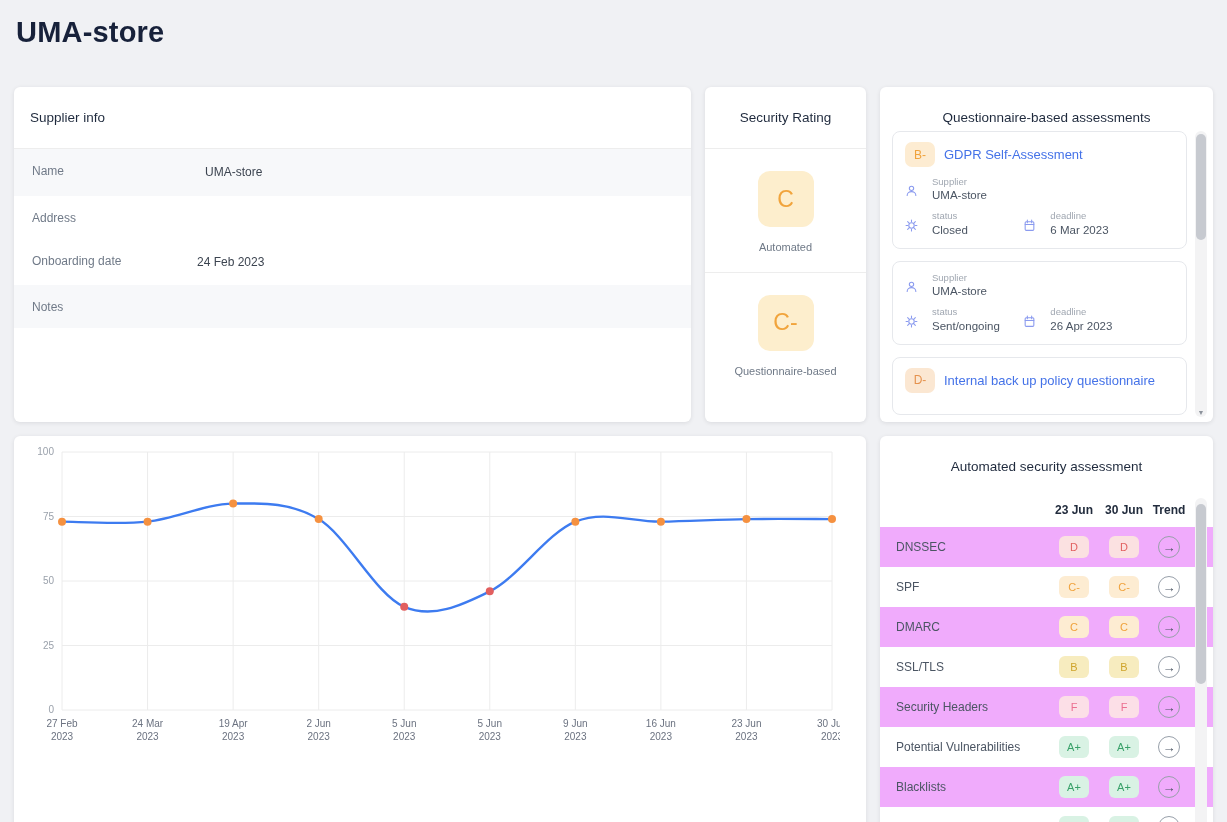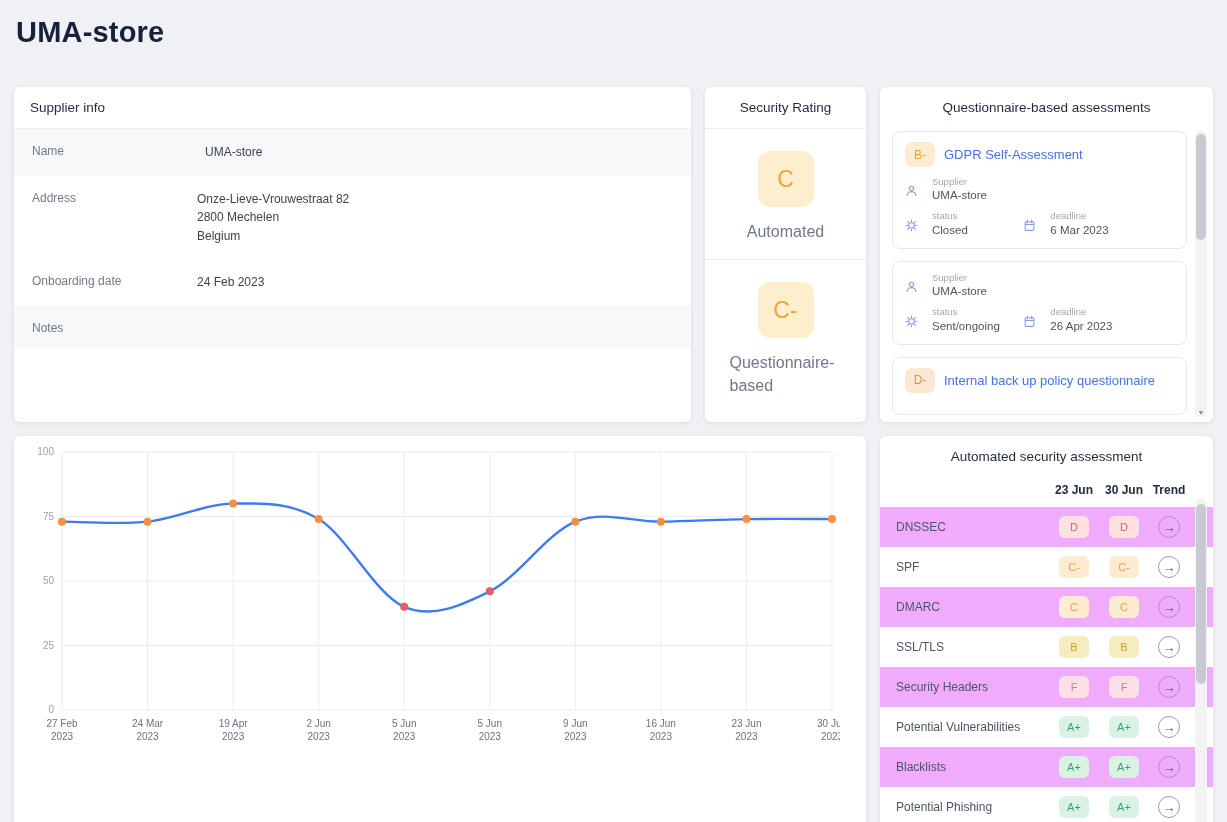--- a/index.html
+++ b/index.html
@@ -31,21 +31,21 @@
     height: 400px;
   }
   .card {
     background: #ffffff;
     border-radius: 6px;
     box-shadow: 0 1px 4px rgba(25,30,40,0.10);
     position: relative;
     overflow: hidden;
   }
   .card-header {
-    padding: 13px 16px;
+    padding: 23px 16px;
     font-size: 13.5px;
     font-weight: 500;
     color: #1f2a3d;
   }
   .card-header.center { text-align: center; }
   .card-header.bordered { border-bottom: 1px solid #ededed; }
 
   
   .info-row { display: flex; padding: 14px 16px 14px 18px; font-size: 12px; }
   .info-row.stripe { background: #f7f8fa; gap: 8px; }
@@ -61,21 +61,21 @@
     font-family: inherit; cursor: pointer;
   }
 
   
   .rating-section { display: flex; flex-direction: column; align-items: center; padding: 22px 10px 16px; }
   .rating-badge {
     width: 56px; height: 56px; border-radius: 12px;
     display: flex; align-items: center; justify-content: center;
     font-size: 23px; font-weight: 500;
   }
-  .rating-label { margin-top: 13px; font-size: 16px; color: #6f7987; text-align: left; max-width: 112px; line-height: 1.45; }
+  .rating-label { margin-top: 13px; font-size: 11px; color: #6f7987; text-align: right; max-width: 112px; line-height: 1.45; }
   .divider { height: 1px; background: #ededed; }
 
   
   .assess-scroll { position: absolute; top: 44px; left: 12px; right: 26px; bottom: 0; overflow: hidden; }
   .assess-item { border: 1px solid #e6e8ec; border-radius: 8px; padding: 10px 12px 12px; margin-bottom: 12px; background: #fff; }
   .assess-head { display: flex; align-items: center; gap: 9px; margin-bottom: 9px; }
   .assess-grade {
     min-width: 30px; height: 25px; padding: 0 5px; border-radius: 7px;
     display: inline-flex; align-items: center; justify-content: center; font-size: 12px;
   }
@@ -130,25 +130,20 @@
     <section class="card">
       <div class="card-header bordered">Supplier info</div>
 
       <div class="info-row stripe">
         <span class="info-label">Name</span>
         <div class="info-value">UMA-store</div>
       </div>
 
       <div class="info-row">
         <span class="info-label">Address</span>
-        <div class="info-value">
-          <div>Onze-Lieve-Vrouwestraat 82</div>
-          <div>2800 Mechelen</div>
-          <div>Belgium</div>
-        </div>
       </div>
 
 
       <div class="info-row">
         <span class="info-label">Onboarding date</span>
         <div class="info-value">24 Feb 2023</div>
       </div>
 
       <div class="info-row stripe">
         <span class="info-label">Notes</span>

